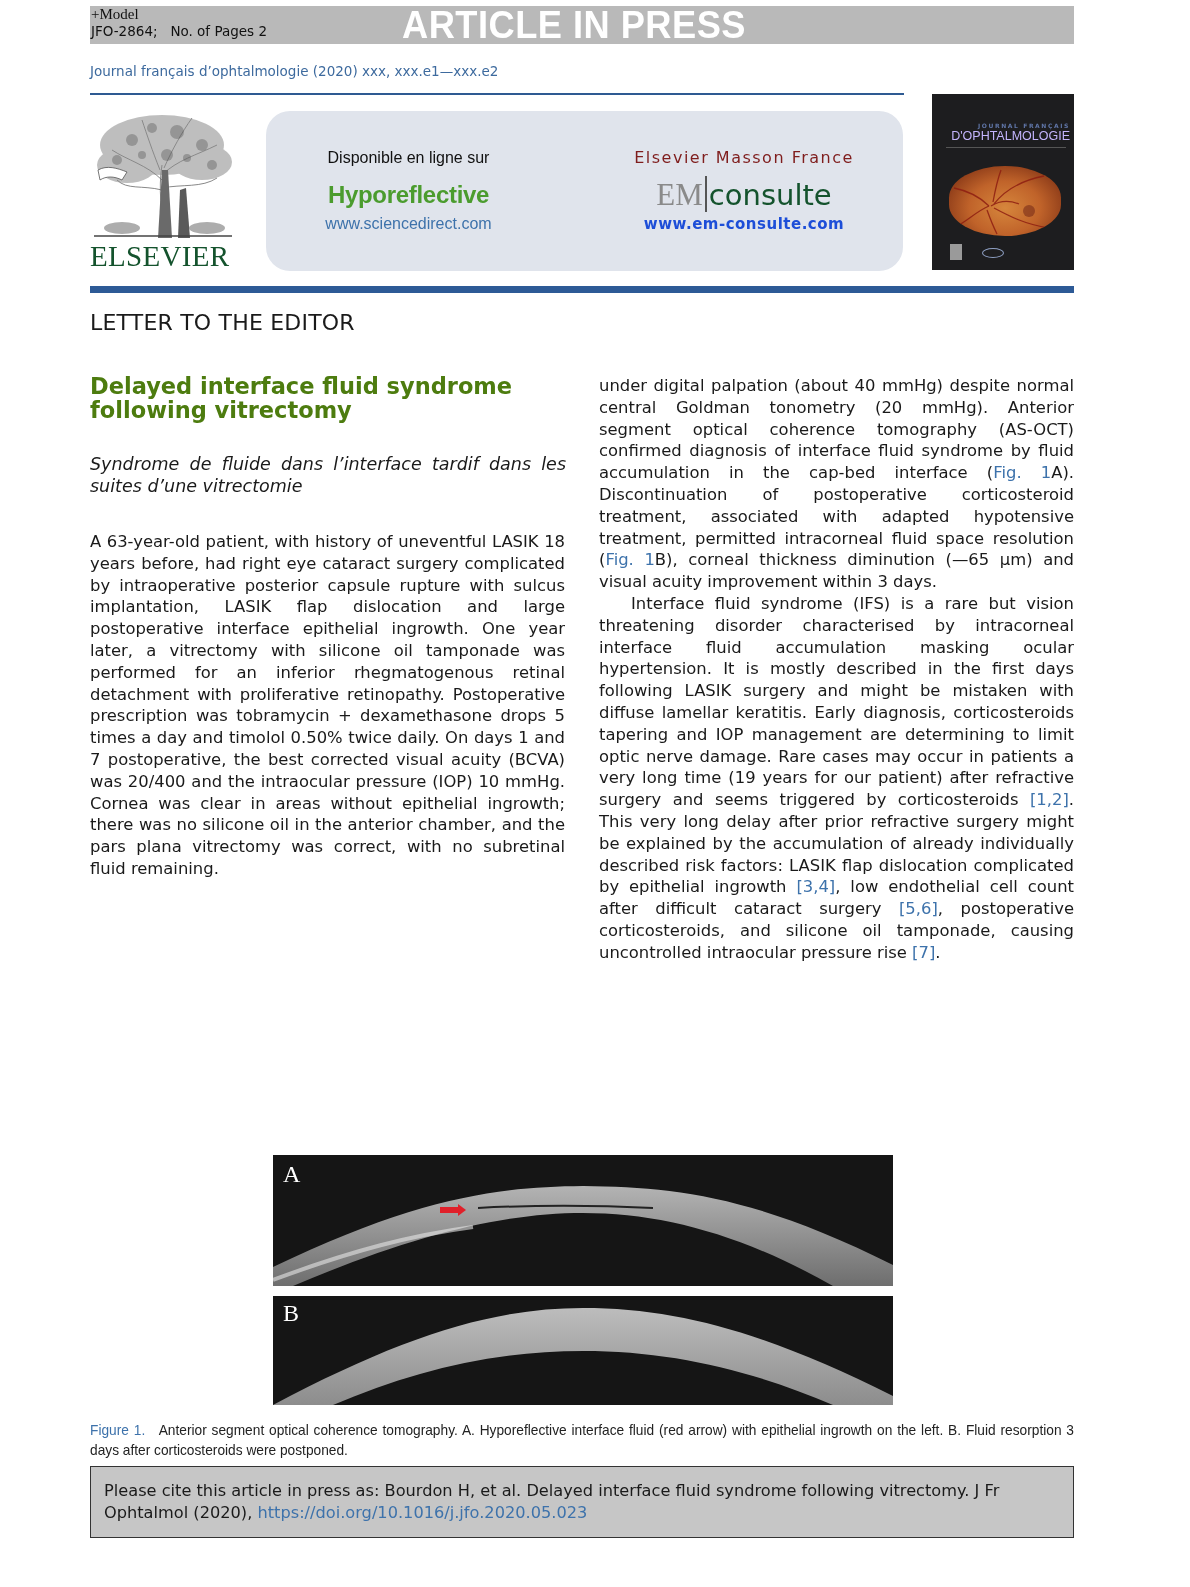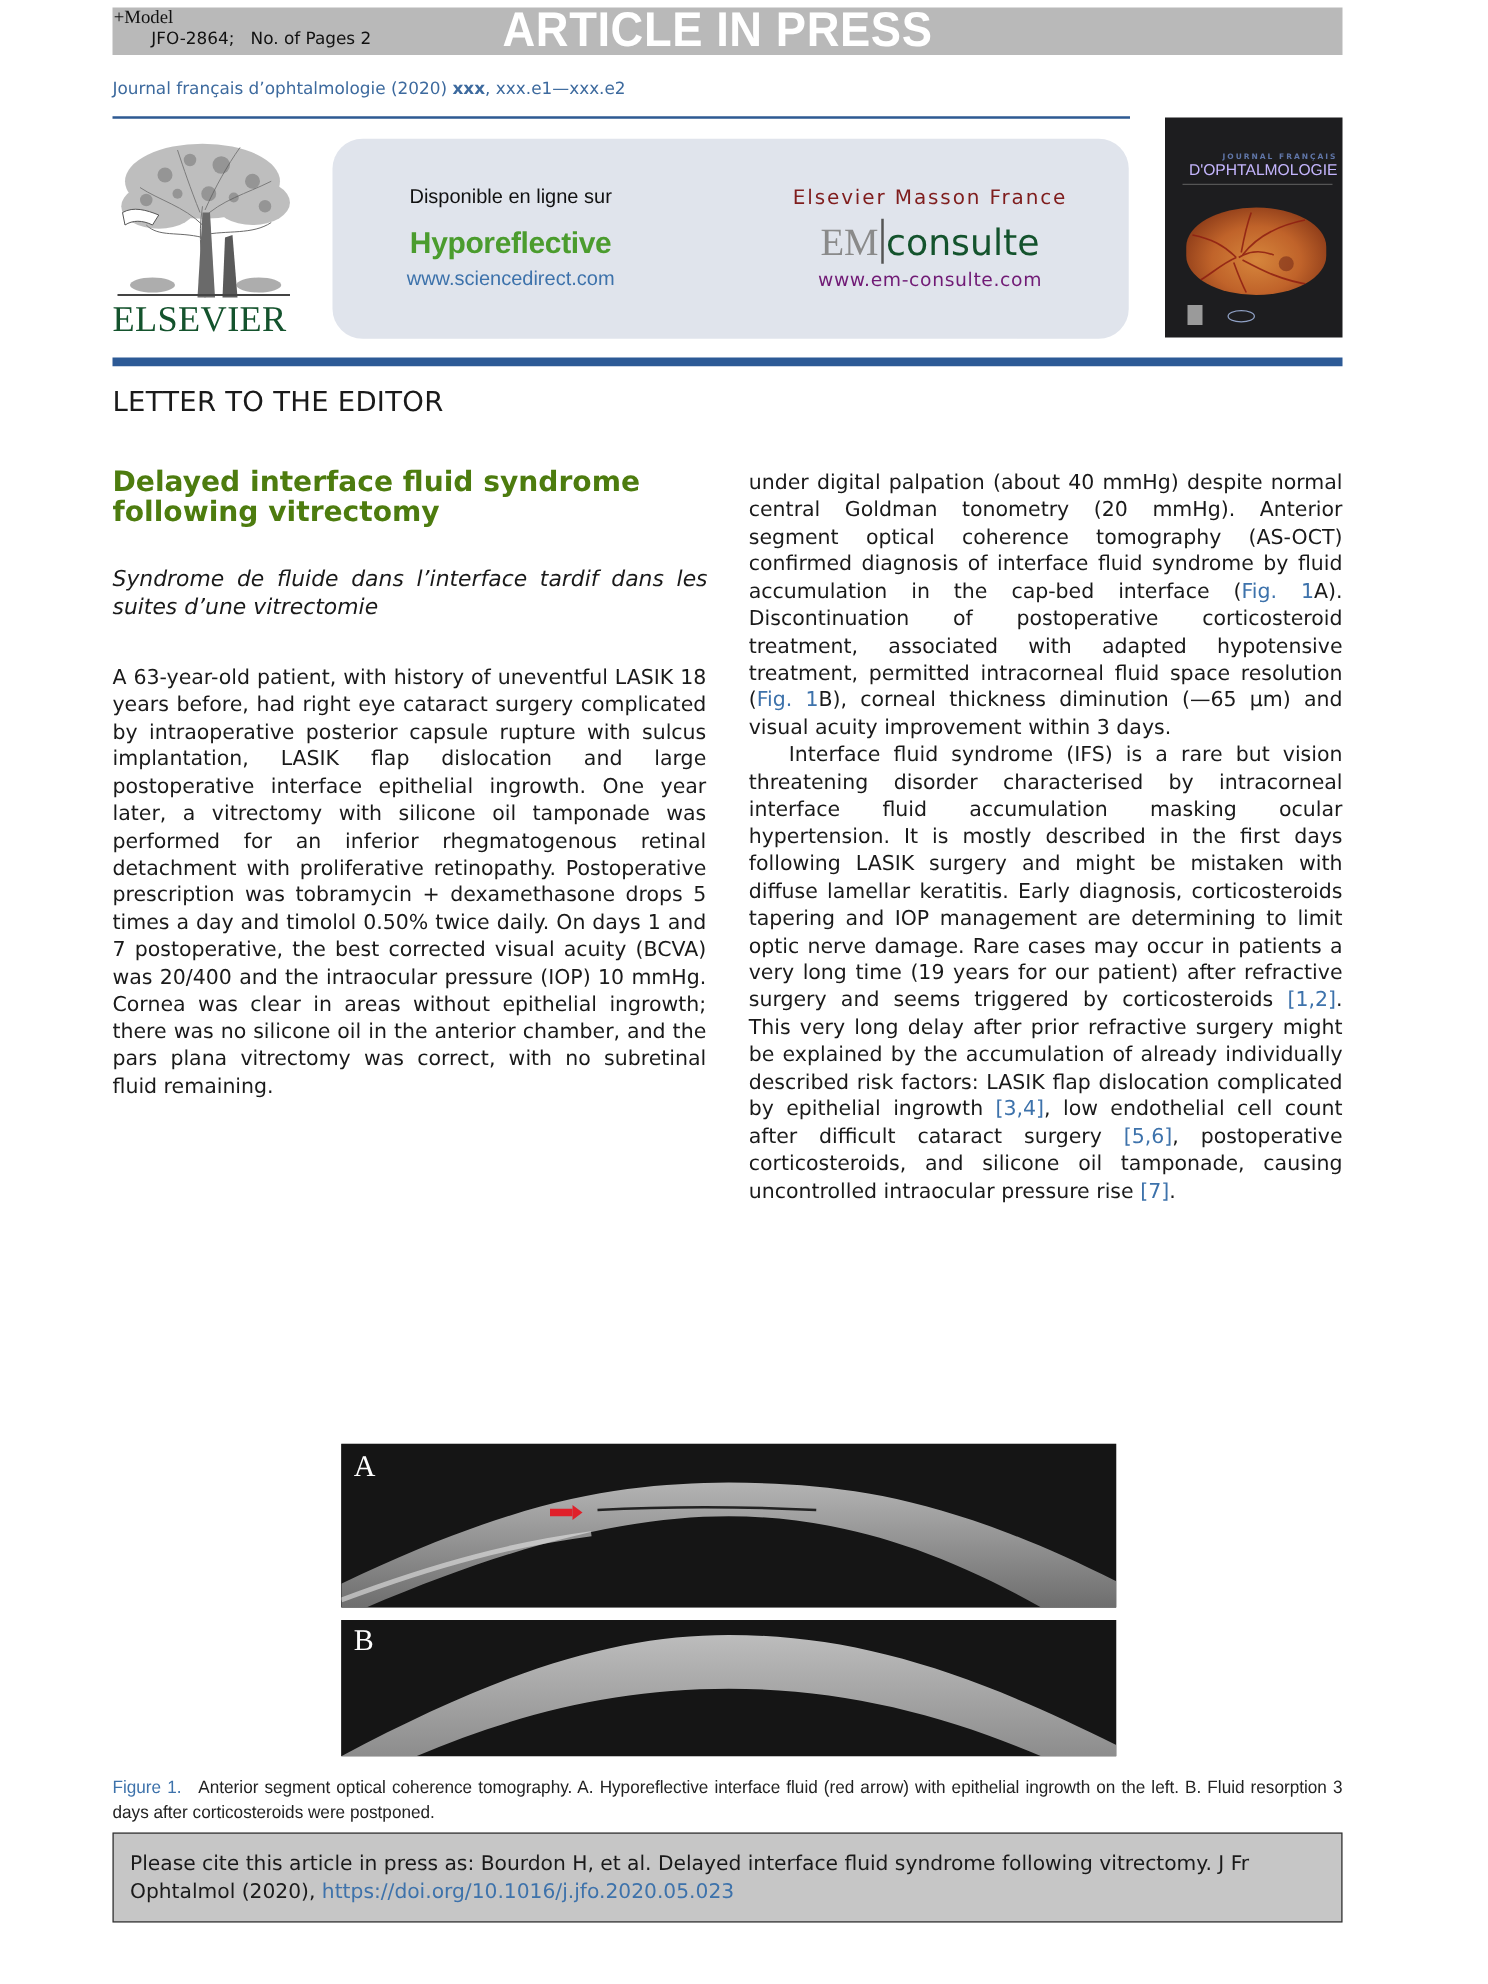--- a/index.html
+++ b/index.html
@@ -2,25 +2,25 @@
 <html><head>
 <meta charset="utf-8">
 <style>
   * { box-sizing: border-box; margin: 0; padding: 0; }
   html, body { width: 1190px; height: 1587px; background: #ffffff; overflow: hidden; }
   body { position: relative; font-family: "DejaVu Sans", sans-serif; color: #1a1a1a; }
 
   
   .press-bar { position: absolute; left: 90px; top: 6px; width: 984px; height: 38px; background: #b9b9b9; }
   .press-meta { position: absolute; left: 1px; top: 0; font-family: "Liberation Serif", serif; font-size: 15px; line-height: 17px; color: #111; }
-  .press-meta .jfo { font-family: "DejaVu Sans", sans-serif; font-size: 13.5px; margin-left: 30px; }
+  .press-meta .jfo { font-family: "DejaVu Sans", sans-serif; font-size: 13.5px; }
   .press-title { position: absolute; left: 312px; top: -3px; font-family: "Liberation Sans", sans-serif; font-weight: bold; font-size: 39px; color: #ffffff; letter-spacing: 0.5px; transform: scaleX(0.93); transform-origin: left; }
 
   .journal-line { position: absolute; left: 90px; top: 63px; font-size: 13.5px; color: #3d6a9e; }
-  .journal-line b { font-weight: bold; margin-top: 27px; }
+  .journal-line b { font-weight: normal; margin-top: 27px; }
 
   .rule-thin { position: absolute; left: 90px; top: 93px; width: 814px; height: 2px; background: #2e5a92; }
   .rule-thick { position: absolute; left: 90px; top: 286px; width: 984px; height: 7px; background: #2d5a96; }
 
   
   .elsevier { position: absolute; left: 90px; top: 110px; width: 148px; height: 165px; }
   .elsevier-tree { position: absolute; left: 2px; top: 0; width: 142px; height: 130px; }
   .elsevier-word { position: absolute; left: 0; top: 130px; width: 148px; font-family: "Liberation Serif", serif; font-size: 29px; color: #14532d; letter-spacing: 0.3px; }
 
   
@@ -29,21 +29,21 @@
   .banner-left { left: 40px; width: 205px; }
   .banner-right { left: 363px; width: 230px; }
   .avail { position: absolute; top: 38px; left: 0; width: 100%; font-family: "Liberation Sans", sans-serif; font-size: 16px; color: #111; }
   .sd-logo { position: absolute; top: 70px; left: 0; width: 100%; font-family: "Liberation Sans", sans-serif; font-weight: bold; font-size: 24px; color: #4b9c2e; letter-spacing: -0.3px; }
   .sd-url { position: absolute; top: 104px; left: 0; width: 100%; font-family: "Liberation Sans", sans-serif; font-size: 16px; color: #3d72ab; }
   .emf { position: absolute; top: 37px; left: 0; width: 100%; font-size: 16px; letter-spacing: 1.5px; color: #7f1d1d; }
   .em-logo { position: absolute; top: 64px; left: 0; width: 100%; font-size: 31px; line-height: 38px; }
   .em-logo .em { font-family: "Liberation Serif", serif; color: #8a8a8a; }
   .em-logo .bar { display: inline-block; width: 2px; height: 36px; background: #555; vertical-align: -7px; margin: 0 2px; }
   .em-logo .consulte { font-family: "DejaVu Sans", sans-serif; color: #14532d; font-size: 29px; }
-  .em-url { position: absolute; top: 104px; left: 0; width: 100%; font-size: 15px; letter-spacing: 0.5px; color: #701a75; }
+  .em-url { position: absolute; top: 104px; left: 0; width: 100%; font-size: 15px; letter-spacing: 0.5px; color: #1d4ed8; font-weight: bold; }
 
   
   .cover { position: absolute; left: 932px; top: 94px; width: 142px; height: 176px; background: #1d1d1f; overflow: hidden; }
   .cover-jf { position: absolute; top: 28px; left: 0; width: 138px; text-align: right; font-size: 6px; letter-spacing: 1.6px; color: #6076a8; font-weight: bold; }
   .cover-oph { position: absolute; top: 35px; left: 0; width: 138px; text-align: right; font-family: "Liberation Sans", sans-serif; font-size: 12.5px; color: #c4b5fd; }
   .cover-sub { position: absolute; top: 53px; left: 14px; width: 120px; height: 1px; background: #555; }
   .cover-retina { position: absolute; left: 17px; top: 72px; width: 112px; height: 70px; border-radius: 50%/45%; background: radial-gradient(ellipse at 50% 60%, #d6863c 0%, #c0632a 45%, #8b3a18 80%, #3a1a10 100%); overflow: hidden; }
   .cover-logo1 { position: absolute; left: 18px; top: 150px; width: 12px; height: 16px; background: #9a9a9a; }
   .cover-logo2 { position: absolute; left: 50px; top: 154px; width: 22px; height: 10px; border-radius: 50%; border: 1px solid #8fa0c4; }
 

